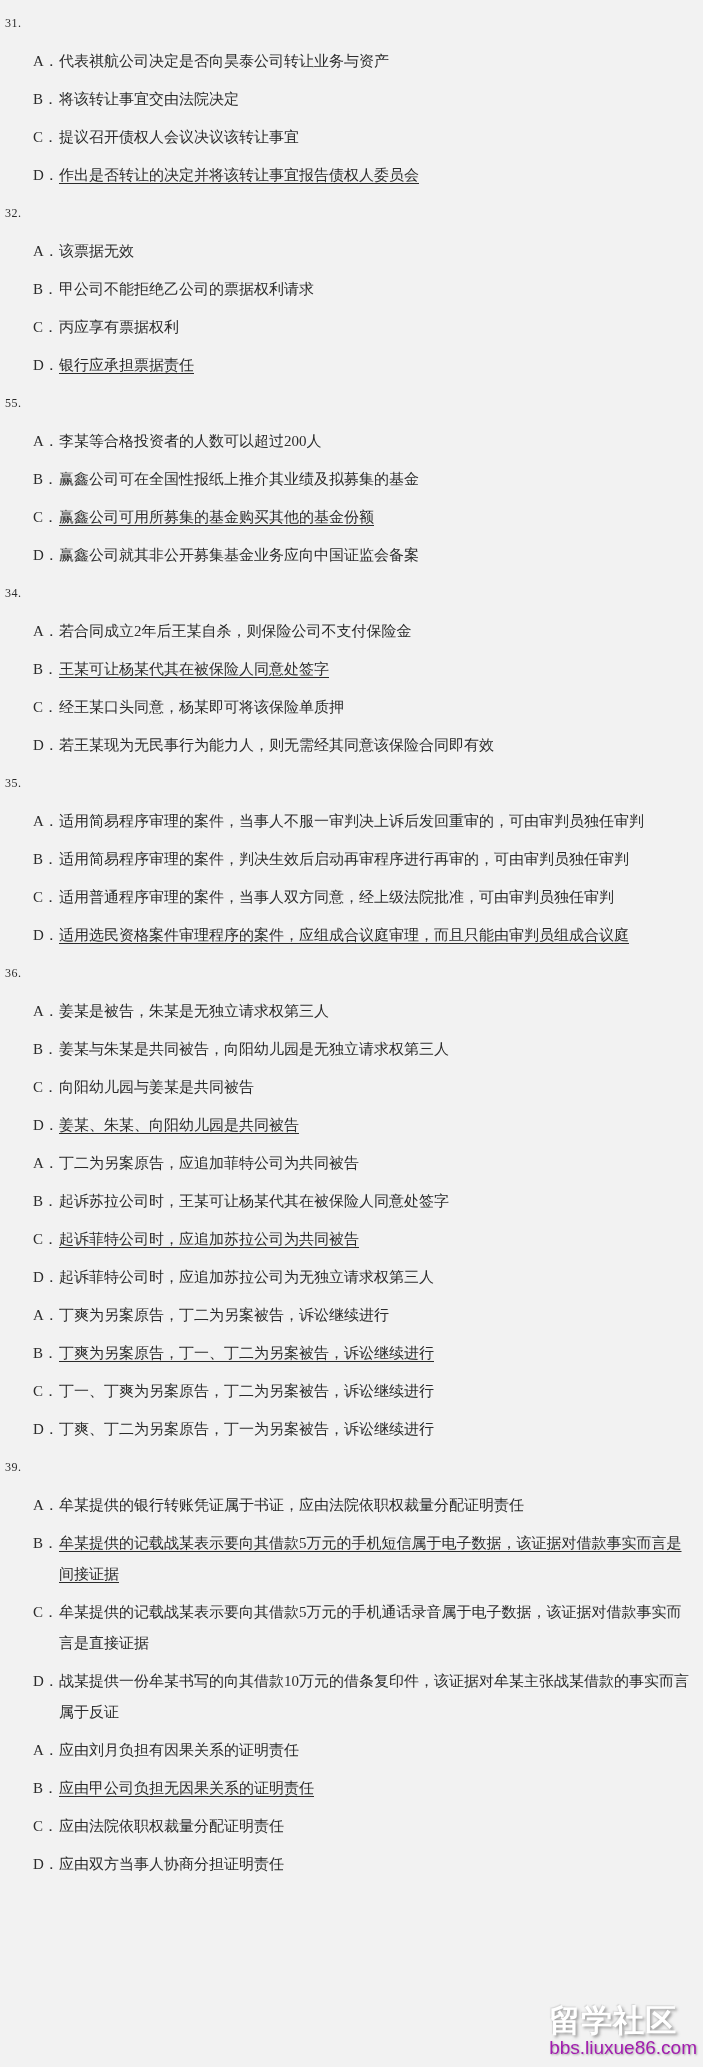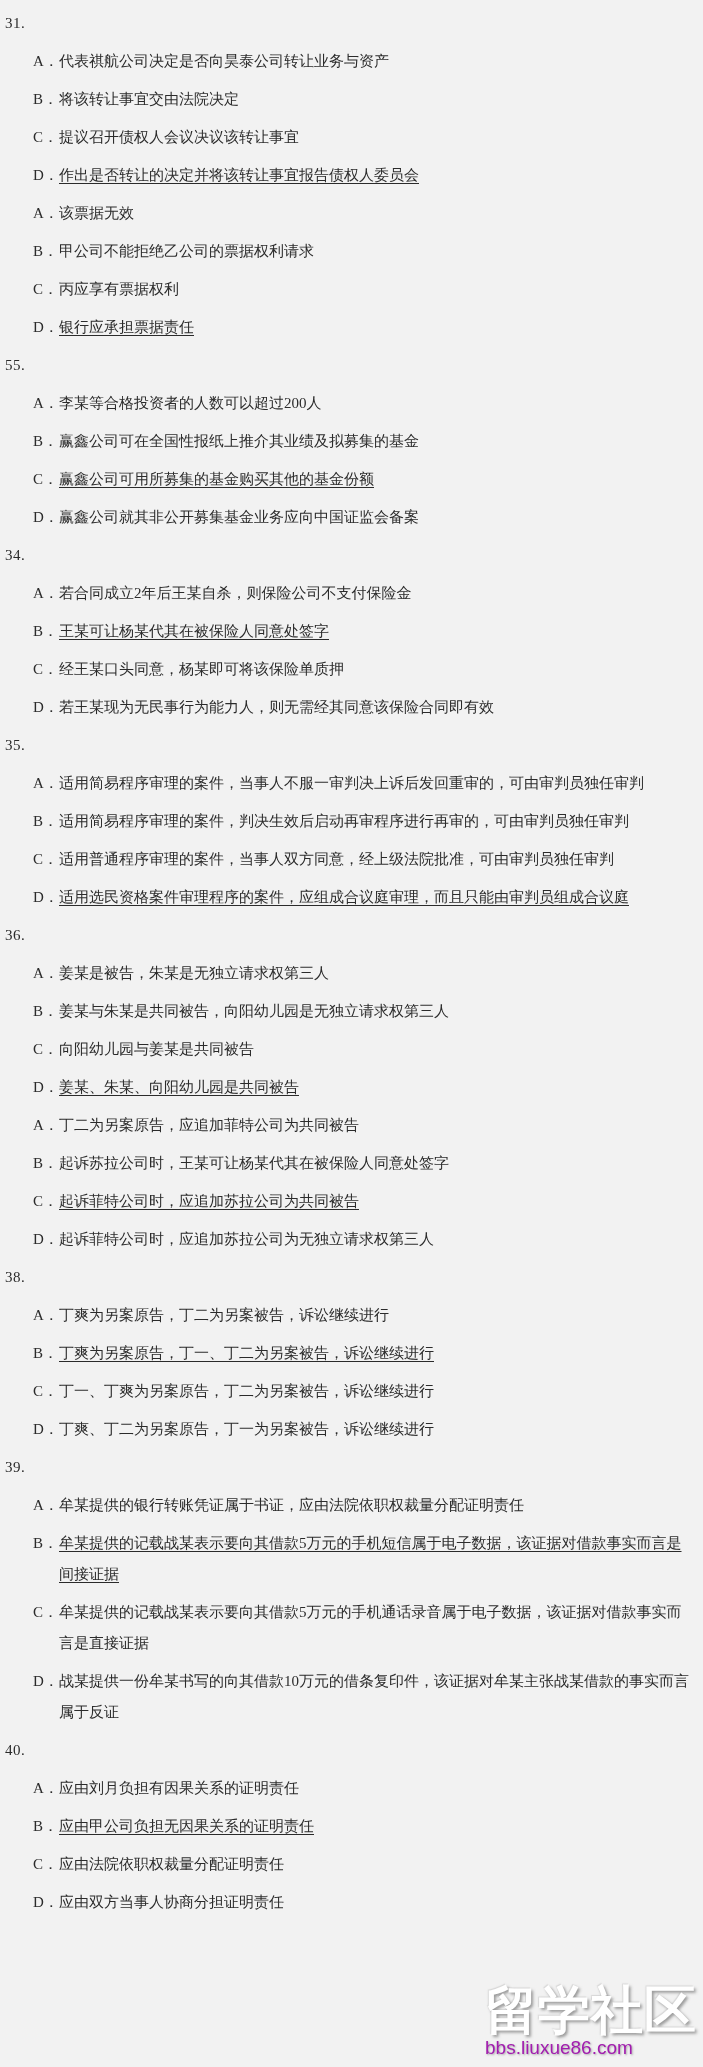--- a/index.html
+++ b/index.html
@@ -9,21 +9,21 @@
     background: #f2f2f2;
     color: #2b2b2b;
     font-family: "Liberation Serif", "DejaVu Serif", serif;
     position: relative;
     overflow: hidden;
   }
   .doc {
     padding: 8px 10px 40px 5px;
   }
   .q-number {
-    font-size: 15px;
+    font-size: 12px;
     line-height: 31px;
     margin-bottom: 7px;
     letter-spacing: 0.5px;
   }
   .option {
     display: flex;
     align-items: flex-start;
     margin: 0 0 7px 28px;
     font-size: 15px;
     line-height: 31px;
@@ -40,21 +40,21 @@
     text-underline-offset: 3px;
   }
   .watermark {
     position: absolute;
     right: 6px;
     bottom: 8px;
     text-align: left;
     pointer-events: none;
   }
   .wm-title {
-    font-size: 52px;
+    font-size: 31px;
     font-weight: bold;
     color: #ffffff;
     letter-spacing: 1px;
     line-height: 1.0;
     text-shadow: 2px 2px 3px rgba(140,140,140,0.85), -1px -1px 1px rgba(200,200,200,0.6);
     font-family: "Liberation Sans", "DejaVu Sans", sans-serif;
   }
   .wm-url {
     font-size: 19px;
     color: #a21caf;
@@ -82,20 +82,21 @@
         <span class="opt-label">C．</span>
         <span class="opt-text">提议召开债权人会议决议该转让事宜</span>
       </div>
     <div class="option">
         <span class="opt-label">D．</span>
         <span class="opt-text answer-underline">作出是否转让的决定并将该转让事宜报告债权人委员会</span>
       </div>
   </section>
 
   <section class="question">
+    <div class="q-number">32.</div>
     <div class="option">
         <span class="opt-label">A．</span>
         <span class="opt-text">该票据无效</span>
       </div>
     <div class="option">
         <span class="opt-label">B．</span>
         <span class="opt-text">甲公司不能拒绝乙公司的票据权利请求</span>
       </div>
     <div class="option">
         <span class="opt-label">C．</span>
@@ -200,21 +201,20 @@
         <span class="opt-label">C．</span>
         <span class="opt-text answer-underline">起诉菲特公司时，应追加苏拉公司为共同被告</span>
       </div>
     <div class="option">
         <span class="opt-label">D．</span>
         <span class="opt-text">起诉菲特公司时，应追加苏拉公司为无独立请求权第三人</span>
       </div>
   </section>
 
   <section class="question">
-    <div class="q-number">38.</div>
     <div class="option">
         <span class="opt-label">A．</span>
         <span class="opt-text">丁爽为另案原告，丁二为另案被告，诉讼继续进行</span>
       </div>
     <div class="option">
         <span class="opt-label">B．</span>
         <span class="opt-text answer-underline">丁爽为另案原告，丁一、丁二为另案被告，诉讼继续进行</span>
       </div>
     <div class="option">
         <span class="opt-label">C．</span>
@@ -240,21 +240,20 @@
         <span class="opt-label">C．</span>
         <span class="opt-text">牟某提供的记载战某表示要向其借款5万元的手机通话录音属于电子数据，该证据对借款事实而言是直接证据</span>
       </div>
     <div class="option">
         <span class="opt-label">D．</span>
         <span class="opt-text">战某提供一份牟某书写的向其借款10万元的借条复印件，该证据对牟某主张战某借款的事实而言属于反证</span>
       </div>
   </section>
 
   <section class="question">
-    <div class="q-number">40.</div>
     <div class="option">
         <span class="opt-label">A．</span>
         <span class="opt-text">应由刘月负担有因果关系的证明责任</span>
       </div>
     <div class="option">
         <span class="opt-label">B．</span>
         <span class="opt-text answer-underline">应由甲公司负担无因果关系的证明责任</span>
       </div>
     <div class="option">
         <span class="opt-label">C．</span>

